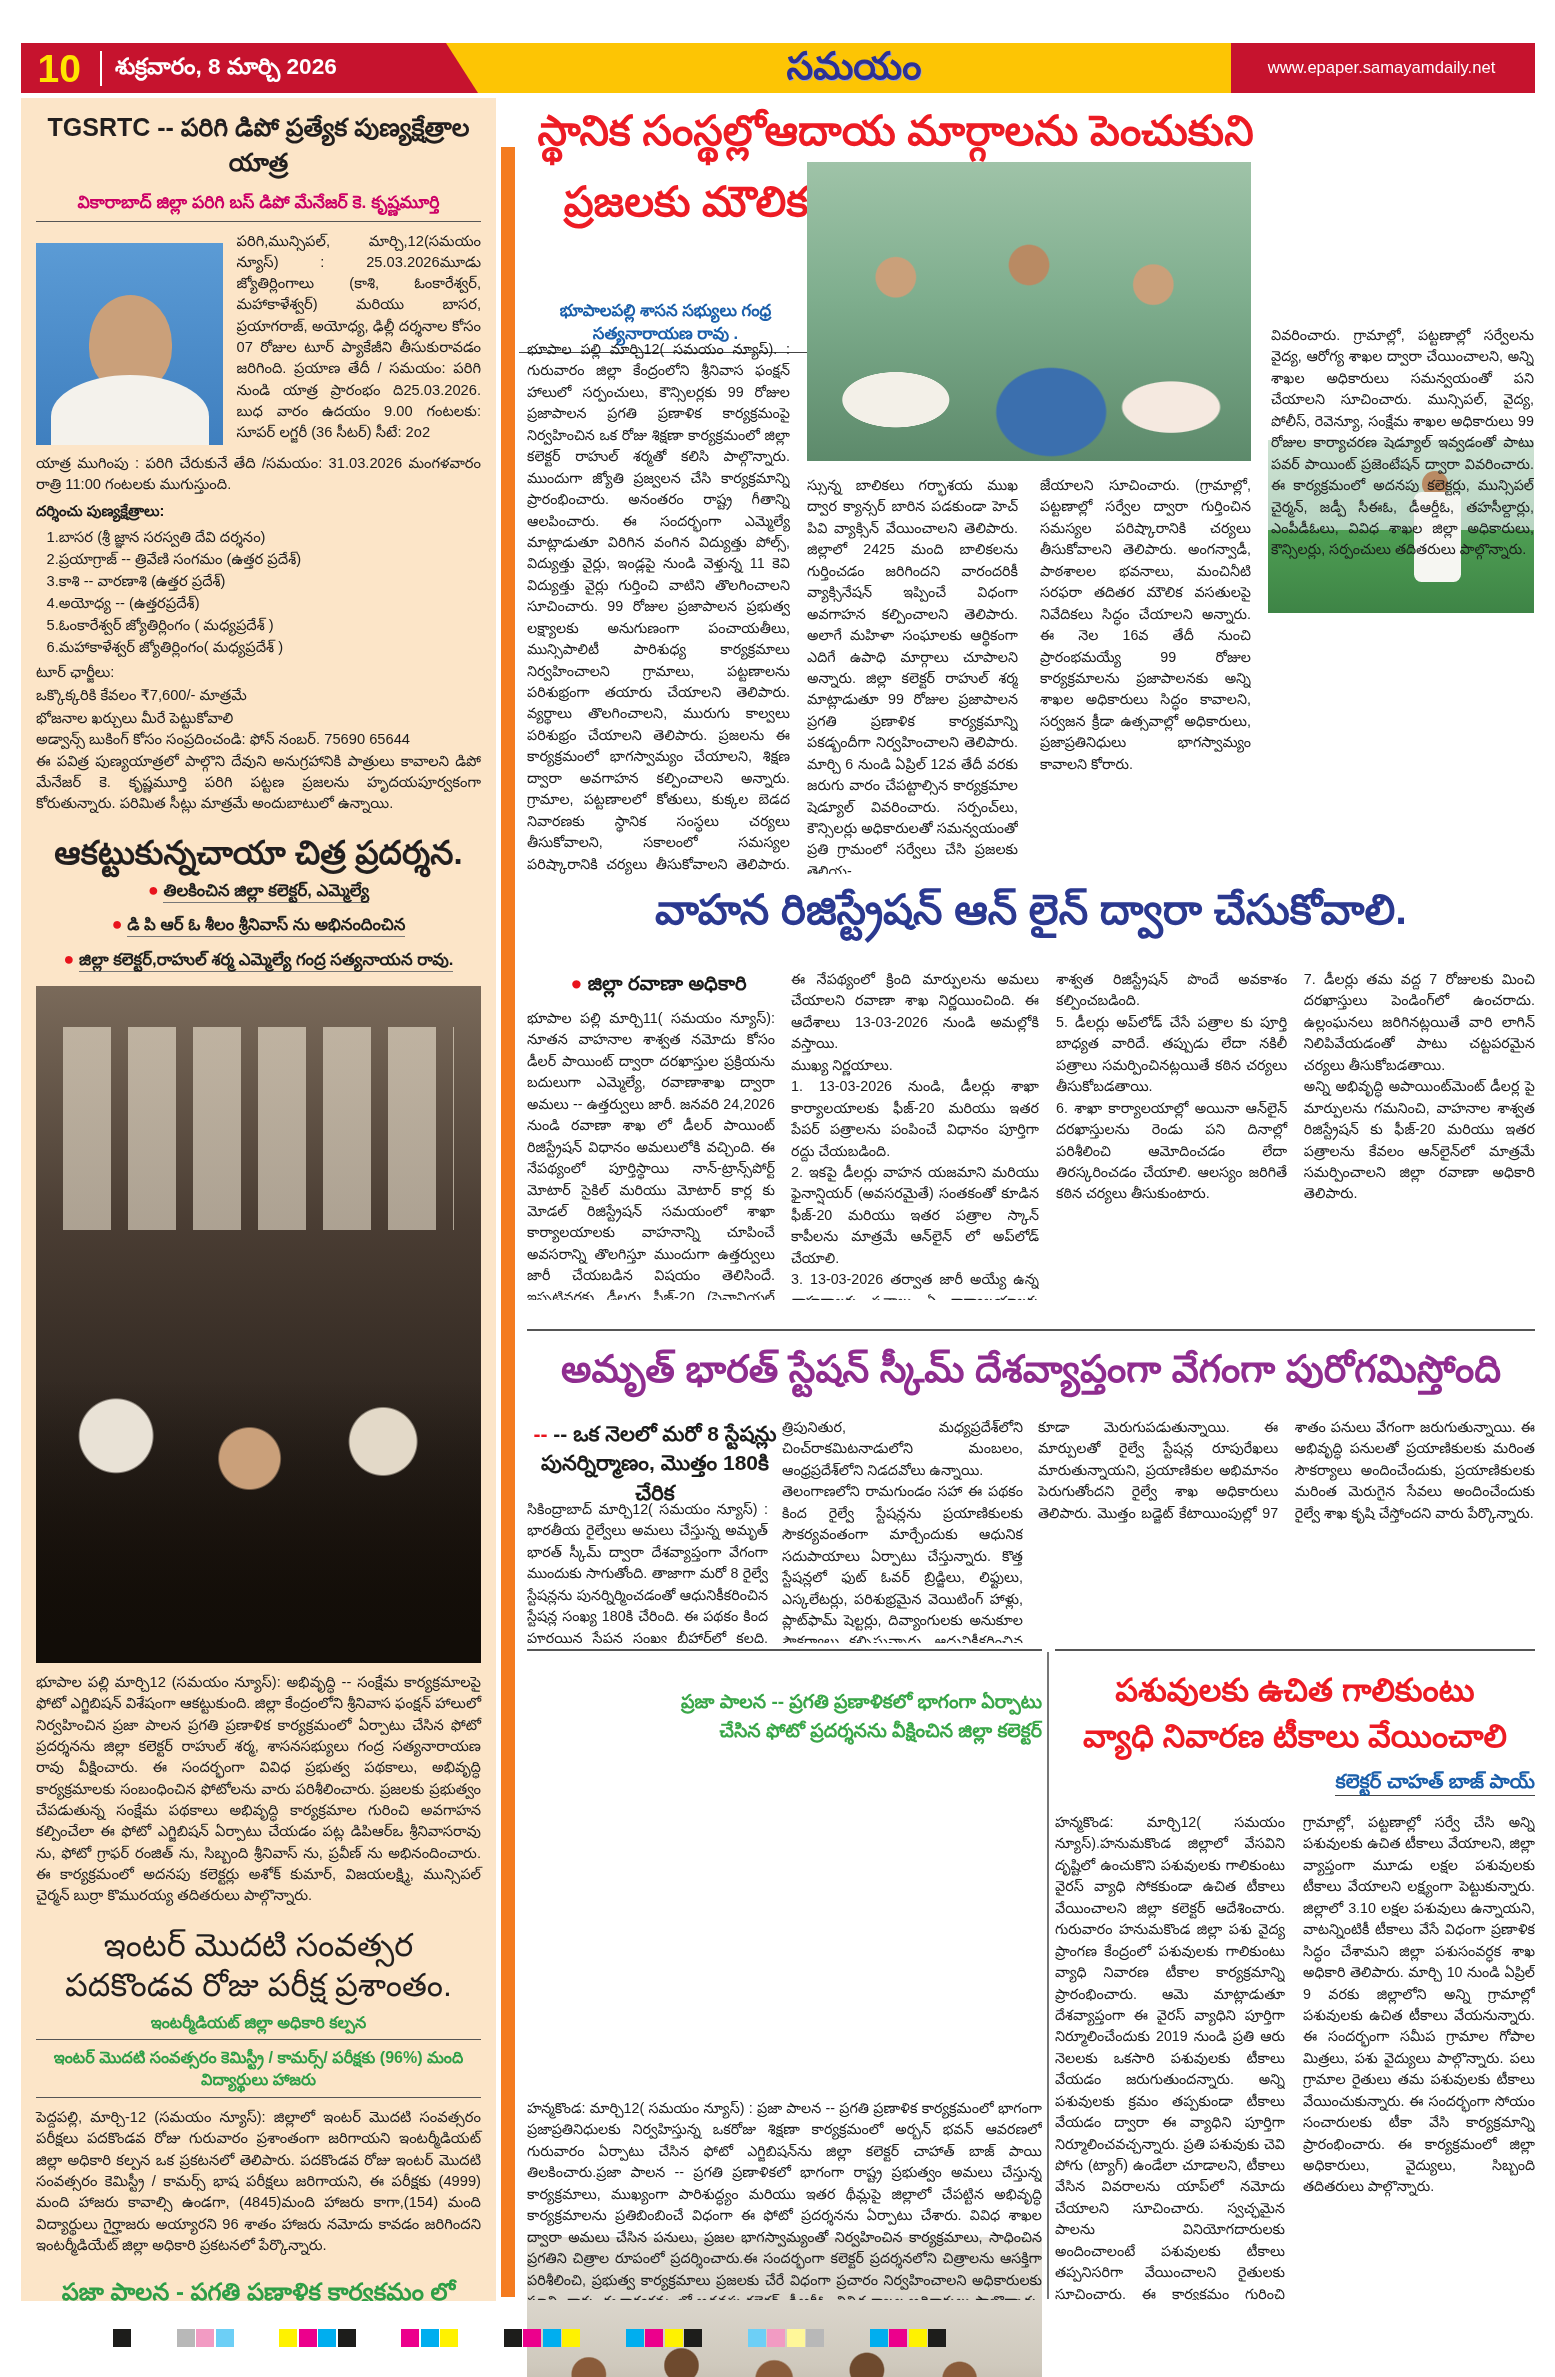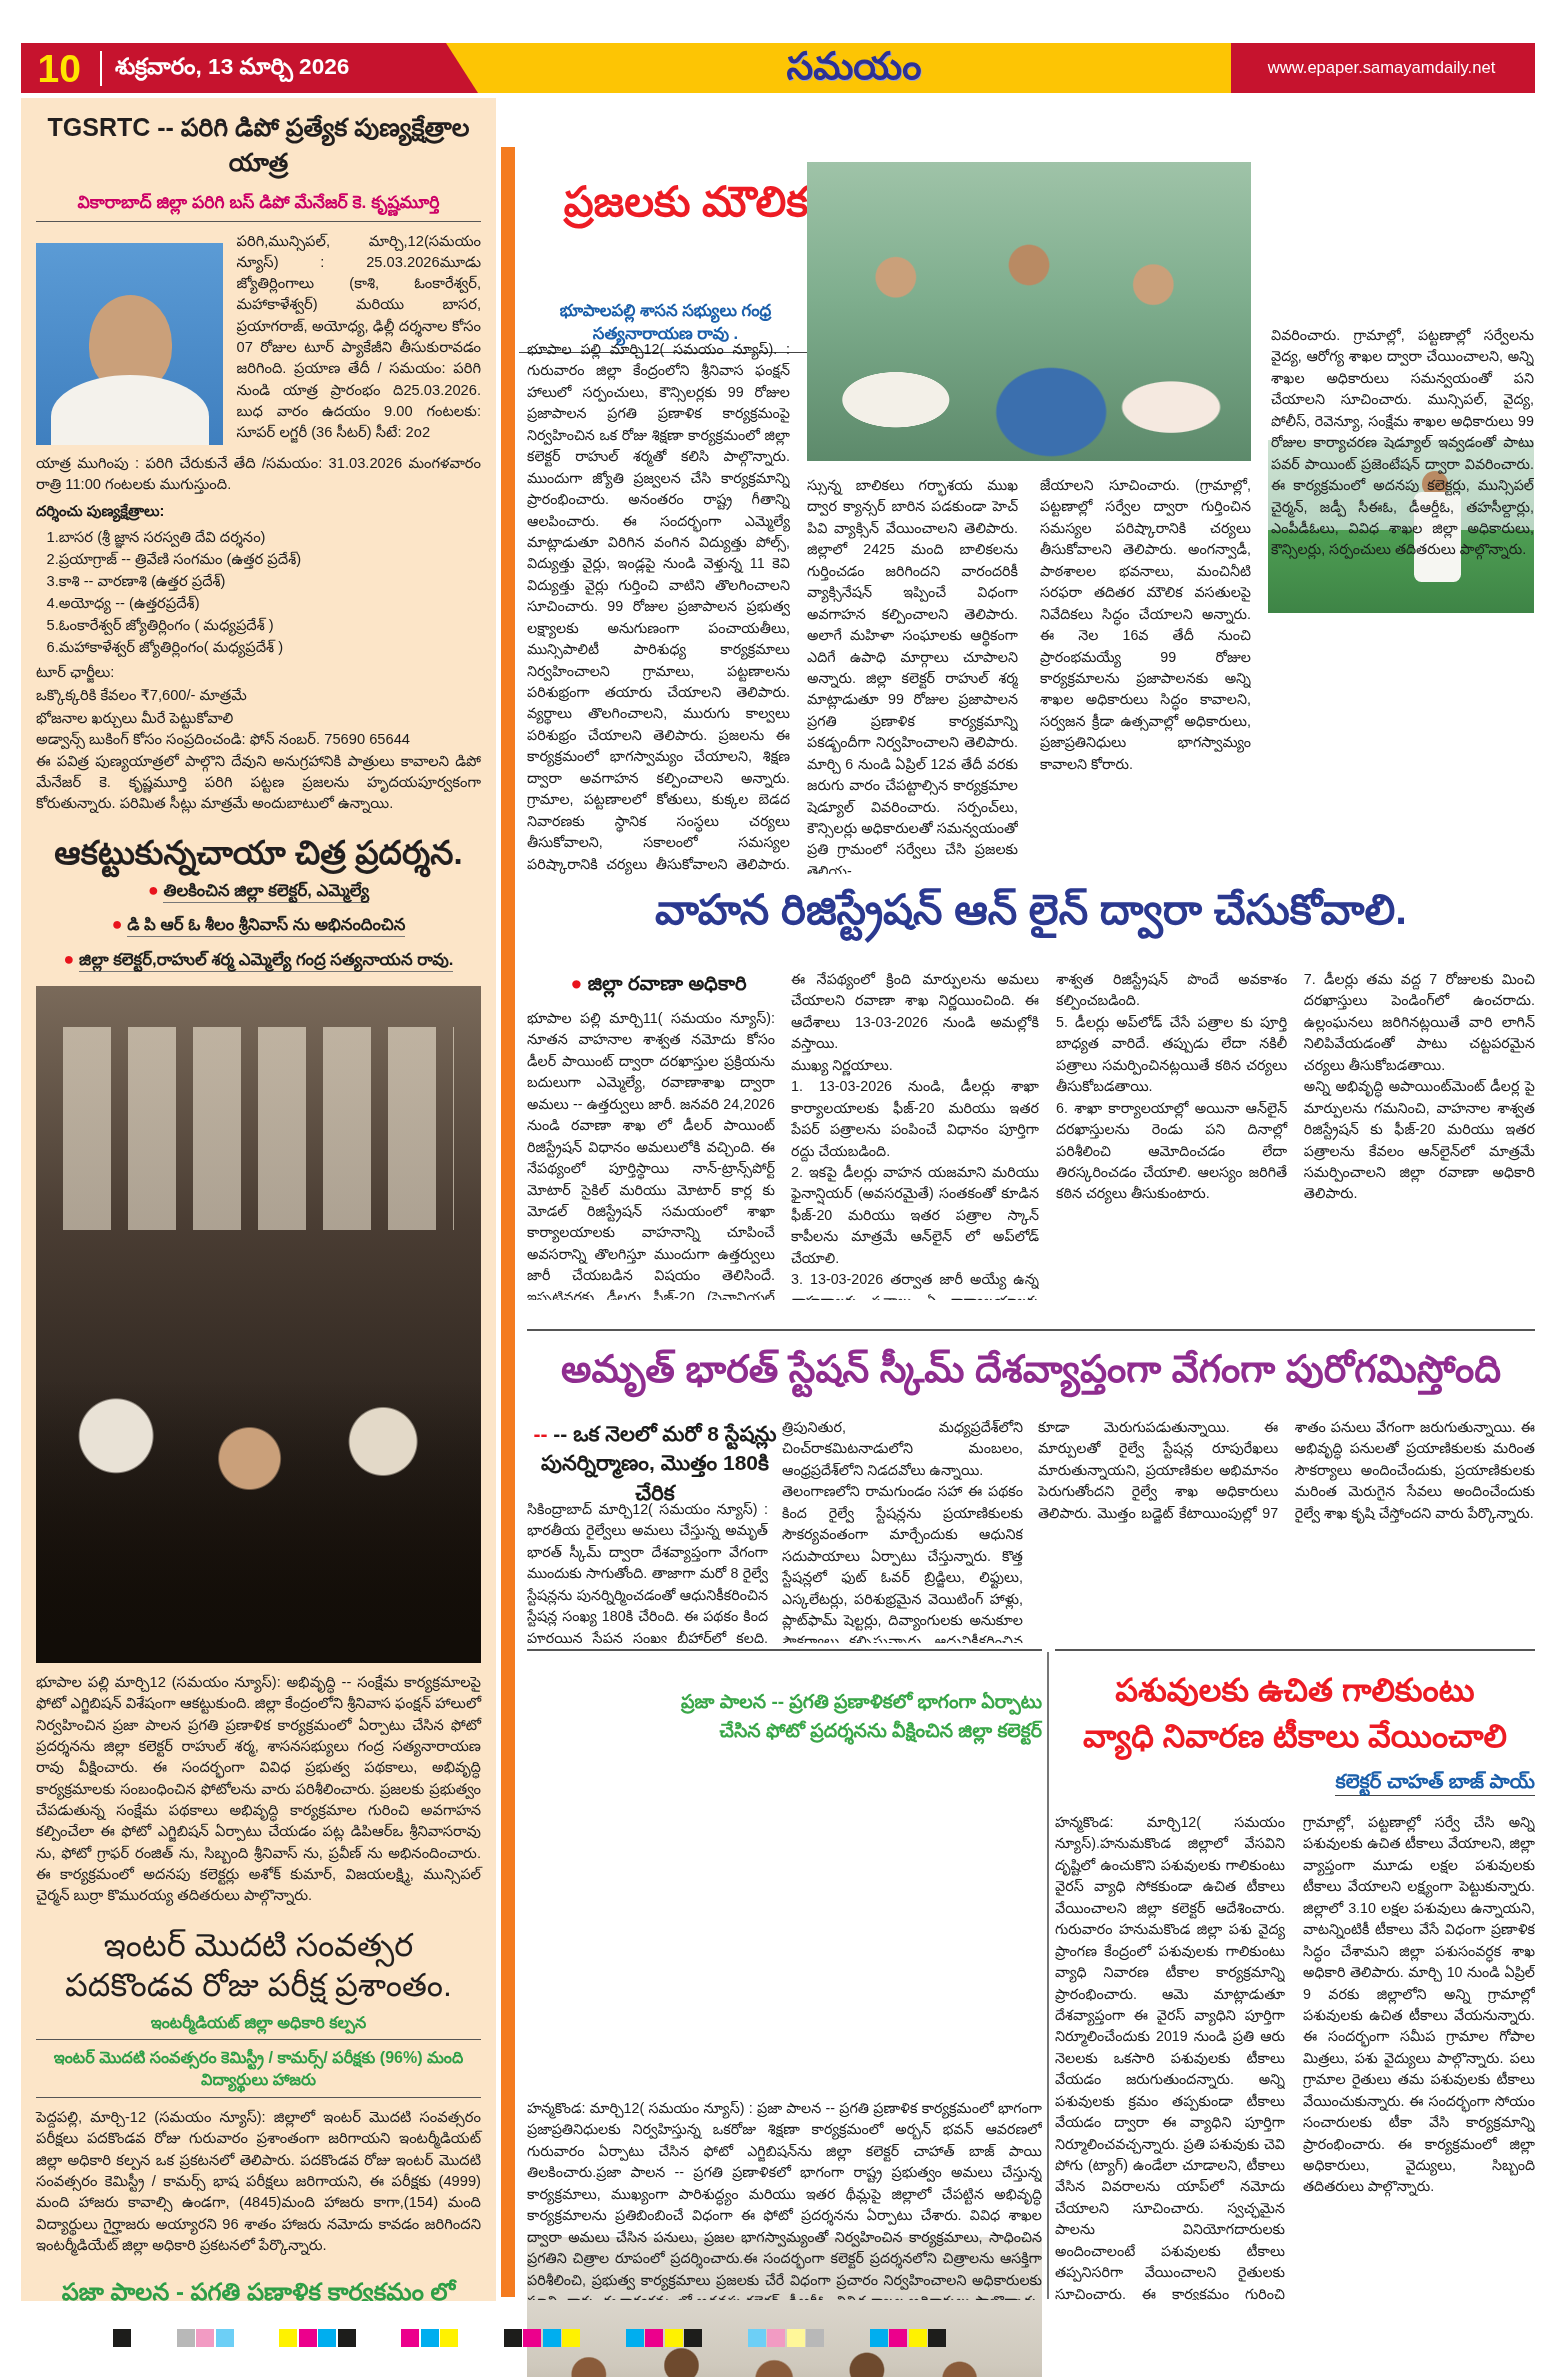--- a/index.html
+++ b/index.html
@@ -124,21 +124,21 @@
 <body>
 
 <div id="page">
 
   <div class="hdr">
     <div class="hdr-left"></div>
     <div class="hdr-diag"></div>
     <div class="hdr-right"></div>
     <div class="page-num">10</div>
     <div class="hdr-sep"></div>
-    <div class="hdr-date">శుక్రవారం, 13 మార్చి 2026</div>
+    <div class="hdr-date">శుక్రవారం, 8 మార్చి 2026</div>
     <div class="masthead">సమయం</div>
     <div class="hdr-url">www.epaper.samayamdaily.net</div>
   </div>
 
   <div class="left-col">
     <div class="tg-head">TGSRTC -- పరిగి డిపో ప్రత్యేక పుణ్యక్షేత్రాల యాత్ర</div>
     <div class="tg-sub">వికారాబాద్ జిల్లా పరిగి బస్ డిపో మేనేజర్ కె. కృష్ణమూర్తి</div>
     <div class="tg-body">
       <span class="photo portrait" style="display:block;position:relative;"></span>
       <span>పరిగి,మున్సిపల్, మార్చి,12(సమయం న్యూస్) : 25.03.2026మూడు జ్యోతిర్లింగాలు (కాశి, ఓంకారేశ్వర్, మహాకాళేశ్వర్) మరియు బాసర, ప్రయాగరాజ్, అయోధ్య, ఢిల్లీ దర్శనాల కోసం 07 రోజుల టూర్ ప్యాకేజీని తీసుకురావడం జరిగింది. ప్రయాణ తేదీ / సమయం: పరిగి నుండి యాత్ర ప్రారంభం ది25.03.2026. బుధ వారం ఉదయం 9.00 గంటలకు: సూపర్ లగ్జరీ (36 సీటర్) సీటే: 2o2</span>
@@ -180,20 +180,21 @@
     <div class="green-sub">ఇంటర్మీడియట్ జిల్లా అధికారి కల్పన</div>
     <div class="green-sub">ఇంటర్ మొదటి సంవత్సరం కెమిస్ట్రీ / కామర్స్/ పరీక్షకు (96%) మంది విద్యార్థులు హాజరు</div>
     <div class="cap">పెద్దపల్లి, మార్చి-12 (సమయం న్యూస్): జిల్లాలో ఇంటర్ మొదటి సంవత్సరం పరీక్షలు పదకొండవ రోజు గురువారం ప్రశాంతంగా జరిగాయని ఇంటర్మీడియట్ జిల్లా అధికారి కల్పన ఒక ప్రకటనలో తెలిపారు. పదకొండవ రోజు ఇంటర్ మొదటి సంవత్సరం కెమిస్ట్రీ / కామర్స్ భాష పరీక్షలు జరిగాయని, ఈ పరీక్షకు (4999) మంది హాజరు కావాల్సి ఉండగా, (4845)మంది హాజరు కాగా,(154) మంది విద్యార్థులు గైర్హాజరు అయ్యారని 96 శాతం హాజరు నమోదు కావడం జరిగిందని ఇంటర్మీడియేట్ జిల్లా అధికారి ప్రకటనలో పేర్కొన్నారు.</div>
 
     <div class="train-g">ప్రజా పాలన - ప్రగతి ప్రణాళిక కార్యక్రమం లో భాగంగా</div>
 
   </div>
 
   <div class="orange-bar"></div>
 
+  <div class="a1-h" style="top:110px;">స్థానిక సంస్థల్లోఆదాయ మార్గాలను పెంచుకుని</div>
   <div class="a1-h" style="top:181px;">ప్రజలకు మౌలిక సదుపాయాలు కల్పించాలి</div>
   <div class="a1-by">భూపాలపల్లి శాసన సభ్యులు గంధ్ర సత్యనారాయణ రావు .</div>
 
   <div class="photo ph-a abs" style="left:807px;top:162px;width:444px;height:299px;"></div>
   <div class="photo ph-b abs" style="left:1268px;top:141px;width:266px;height:173px;"></div>
 
   <div class="col abs" style="left:527px;top:339px;width:263px;height:536px;">భూపాల పల్లి మార్చి12( సమయం న్యూస్). : గురువారం జిల్లా కేంద్రంలోని శ్రీనివాస ఫంక్షన్ హాలులో సర్పంచులు, కౌన్సిలర్లకు 99 రోజుల ప్రజాపాలన ప్రగతి ప్రణాళిక కార్యక్రమంపై నిర్వహించిన ఒక రోజు శిక్షణా కార్యక్రమంలో జిల్లా కలెక్టర్ రాహుల్ శర్మతో కలిసి పాల్గొన్నారు. ముందుగా జ్యోతి ప్రజ్వలన చేసి కార్యక్రమాన్ని ప్రారంభించారు. అనంతరం రాష్ట్ర గీతాన్ని ఆలపించారు. ఈ సందర్భంగా ఎమ్మెల్యే మాట్లాడుతూ విరిగిన వంగిన విద్యుత్తు పోల్స్, విద్యుత్తు వైర్లు, ఇండ్లపై నుండి వెళ్తున్న 11 కెవి విద్యుత్తు వైర్లు గుర్తించి వాటిని తొలగించాలని సూచించారు. 99 రోజుల ప్రజాపాలన ప్రభుత్వ లక్ష్యాలకు అనుగుణంగా పంచాయతీలు, మున్సిపాలిటీ పారిశుధ్య కార్యక్రమాలు నిర్వహించాలని గ్రామాలు, పట్టణాలను పరిశుభ్రంగా తయారు చేయాలని తెలిపారు. వ్యర్థాలు తొలగించాలని, మురుగు కాల్వలు పరిశుభ్రం చేయాలని తెలిపారు. ప్రజలను ఈ కార్యక్రమంలో భాగస్వామ్యం చేయాలని, శిక్షణ ద్వారా అవగాహన కల్పించాలని అన్నారు. గ్రామాల, పట్టణాలలో కోతులు, కుక్కల బెడద నివారణకు స్థానిక సంస్థలు చర్యలు తీసుకోవాలని, సకాలంలో సమస్యల పరిష్కారానికి చర్యలు తీసుకోవాలని తెలిపారు. అన్ని ప్రభుత్వ, పాఠశాలల గృహాల విద్యార్థులకు ఆరోగ్య పరీక్షలు నిర్వహించాలని, 14 నుండి 15 సంవత్సరాల మధ్య వయ-</div>
   <div class="col abs" style="left:807px;top:475px;width:211px;height:399px;">స్సున్న బాలికలు గర్భాశయ ముఖ ద్వార క్యాన్సర్ బారిన పడకుండా హెచ్ పివి వ్యాక్సిన్ వేయించాలని తెలిపారు. జిల్లాలో 2425 మంది బాలికలను గుర్తించడం జరిగిందని వారందరికీ వ్యాక్సినేషన్ ఇప్పించే విధంగా అవగాహన కల్పించాలని తెలిపారు. అలాగే మహిళా సంఘాలకు ఆర్థికంగా ఎదిగే ఉపాధి మార్గాలు చూపాలని అన్నారు. జిల్లా కలెక్టర్ రాహుల్ శర్మ మాట్లాడుతూ 99 రోజుల ప్రజాపాలన ప్రగతి ప్రణాళిక కార్యక్రమాన్ని పకడ్బందీగా నిర్వహించాలని తెలిపారు. మార్చి 6 నుండి ఏప్రిల్ 12వ తేదీ వరకు జరుగు వారం చేపట్టాల్సిన కార్యక్రమాల షెడ్యూల్ వివరించారు. సర్పంచ్‌లు, కౌన్సిలర్లు అధికారులతో సమన్వయంతో ప్రతి గ్రామంలో సర్వేలు చేసి ప్రజలకు తెలియ-</div>
   <div class="col abs" style="left:1040px;top:475px;width:211px;height:399px;">జేయాలని సూచించారు. (గ్రామాల్లో, పట్టణాల్లో సర్వేల ద్వారా గుర్తించిన సమస్యల పరిష్కారానికి చర్యలు తీసుకోవాలని తెలిపారు. అంగన్వాడీ, పాఠశాలల భవనాలు, మంచినీటి సరఫరా తదితర మౌలిక వసతులపై నివేదికలు సిద్ధం చేయాలని అన్నారు. ఈ నెల 16వ తేదీ నుంచి ప్రారంభమయ్యే 99 రోజుల కార్యక్రమాలను ప్రజాపాలనకు అన్ని శాఖల అధికారులు సిద్ధం కావాలని, సర్వజన క్రీడా ఉత్సవాల్లో అధికారులు, ప్రజాప్రతినిధులు భాగస్వామ్యం కావాలని కోరారు.</div>
   <div class="col abs" style="left:1271px;top:325px;width:263px;height:549px;">వివరించారు. గ్రామాల్లో, పట్టణాల్లో సర్వేలను వైద్య, ఆరోగ్య శాఖల ద్వారా చేయించాలని, అన్ని శాఖల అధికారులు సమన్వయంతో పని చేయాలని సూచించారు. మున్సిపల్, వైద్య, పోలీస్, రెవెన్యూ, సంక్షేమ శాఖల అధికారులు 99 రోజుల కార్యాచరణ షెడ్యూల్ ఇవ్వడంతో పాటు పవర్ పాయింట్ ప్రజెంటేషన్ ద్వారా వివరించారు. ఈ కార్యక్రమంలో అదనపు కలెక్టర్లు, మున్సిపల్ చైర్మన్, జడ్పీ సీఈఓ, డీఆర్డీఓ, తహసీల్దార్లు, ఎంపీడీఓలు, వివిధ శాఖల జిల్లా అధికారులు, కౌన్సిలర్లు, సర్పంచులు తదితరులు పాల్గొన్నారు.</div>

